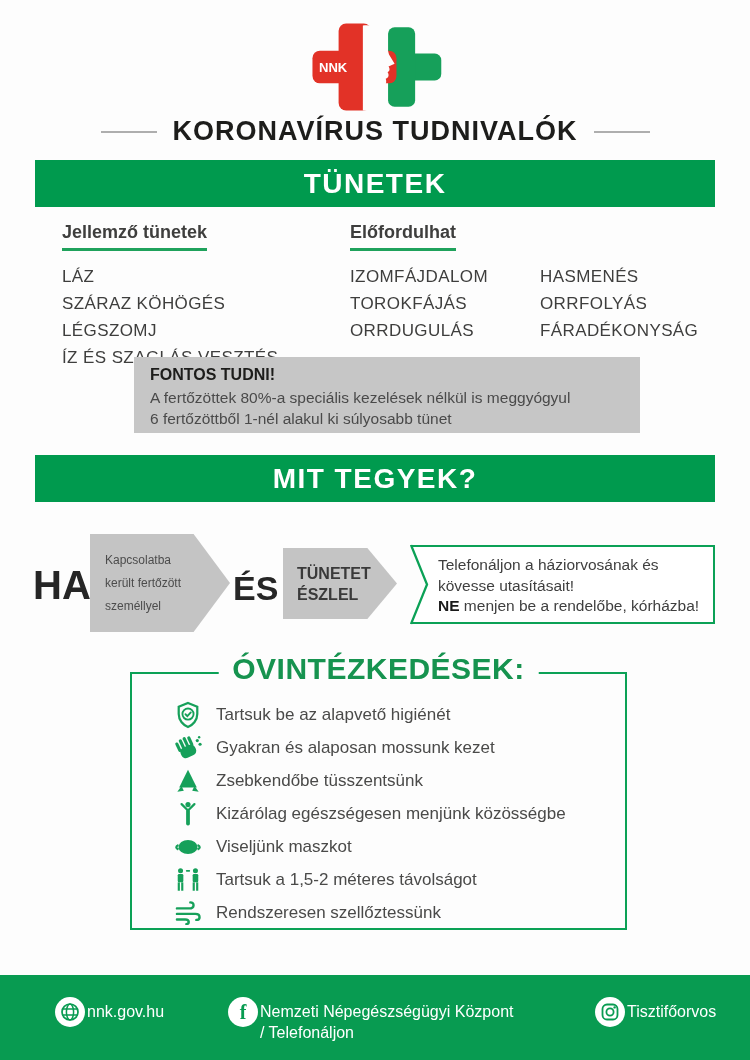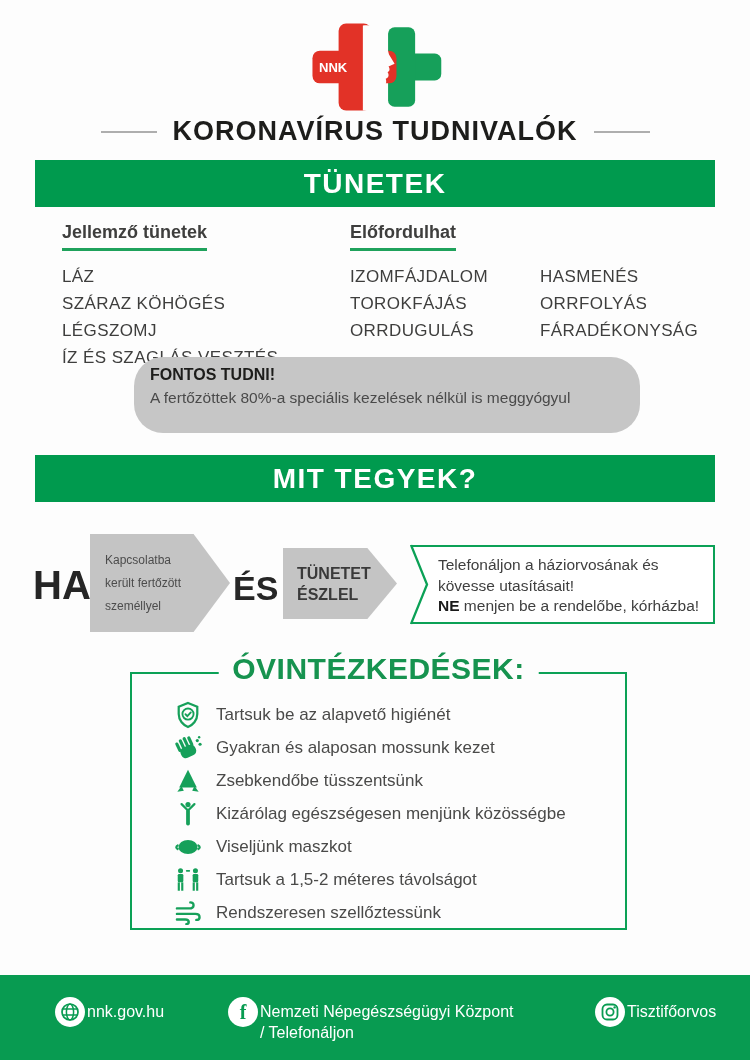--- a/index.html
+++ b/index.html
@@ -22,21 +22,21 @@
   
   .col-header { position:absolute; top:222px; font-size:18px; font-weight:600; color:#3e3e3d;
                 border-bottom:3px solid #1fa25c; padding-bottom:5px; }
   .col-header.h1 { left:62px; }
   .col-header.h2 { left:350px; }
   .sym-col { position:absolute; top:263px; font-size:17px; font-weight:500; color:#3e3e3d; line-height:27px; letter-spacing:0.4px; }
   .sym-col.c1 { left:62px; }
   .sym-col.c2 { left:350px; }
   .sym-col.c3 { left:540px; }
 
-  .important-box { position:absolute; left:134px; top:357px; width:506px; height:76px; background:#c6c6c6; padding:9px 16px;border-radius:29px; }
+  .important-box { position:absolute; left:134px; top:357px; width:506px; height:76px; background:#c6c6c6; padding:9px 16px; }
   .important-title { font-size:16px; font-weight:800; color:#1d1d1b; margin-bottom:3px; }
   .important-line { font-size:15.5px; color:#4a4a4a; line-height:21px; }
 
   
   .ha-label { position:absolute; left:33px; top:563px; font-size:40px; font-weight:800; color:#262626; }
   .arrow1 { position:absolute; left:90px; top:534px; width:140px; height:98px; background:#c4c4c4;
             clip-path:polygon(0 0, 74% 0, 100% 50%, 74% 100%, 0 100%);
             display:flex; align-items:center; }
   .arrow1 .arrow-text { padding-left:15px; width:110px; font-size:12px; color:#4c4c4c; line-height:23px; }
   .es-label { position:absolute; left:233px; top:569px; font-size:34px; font-weight:800; color:#262626; }
@@ -109,20 +109,21 @@
   </div>
   <div class="sym-col c3">
     <div>HASMENÉS</div>
     <div>ORRFOLYÁS</div>
     <div>FÁRADÉKONYSÁG</div>
   </div>
 
   <div class="important-box">
     <div class="important-title">FONTOS TUDNI!</div>
     <div class="important-line">A fertőzöttek 80%-a speciális kezelések nélkül is meggyógyul</div>
+    <div class="important-line">6 fertőzöttből 1-nél alakul ki súlyosabb tünet</div>
   </div>
 
   <div class="band band-mittegyek">MIT TEGYEK?</div>
 
   <div class="ha-label">HA</div>
   <div class="arrow1">
     <div class="arrow-text">Kapcsolatba került fertőzött személlyel</div>
   </div>
   <div class="es-label">ÉS</div>
   <div class="arrow2">

